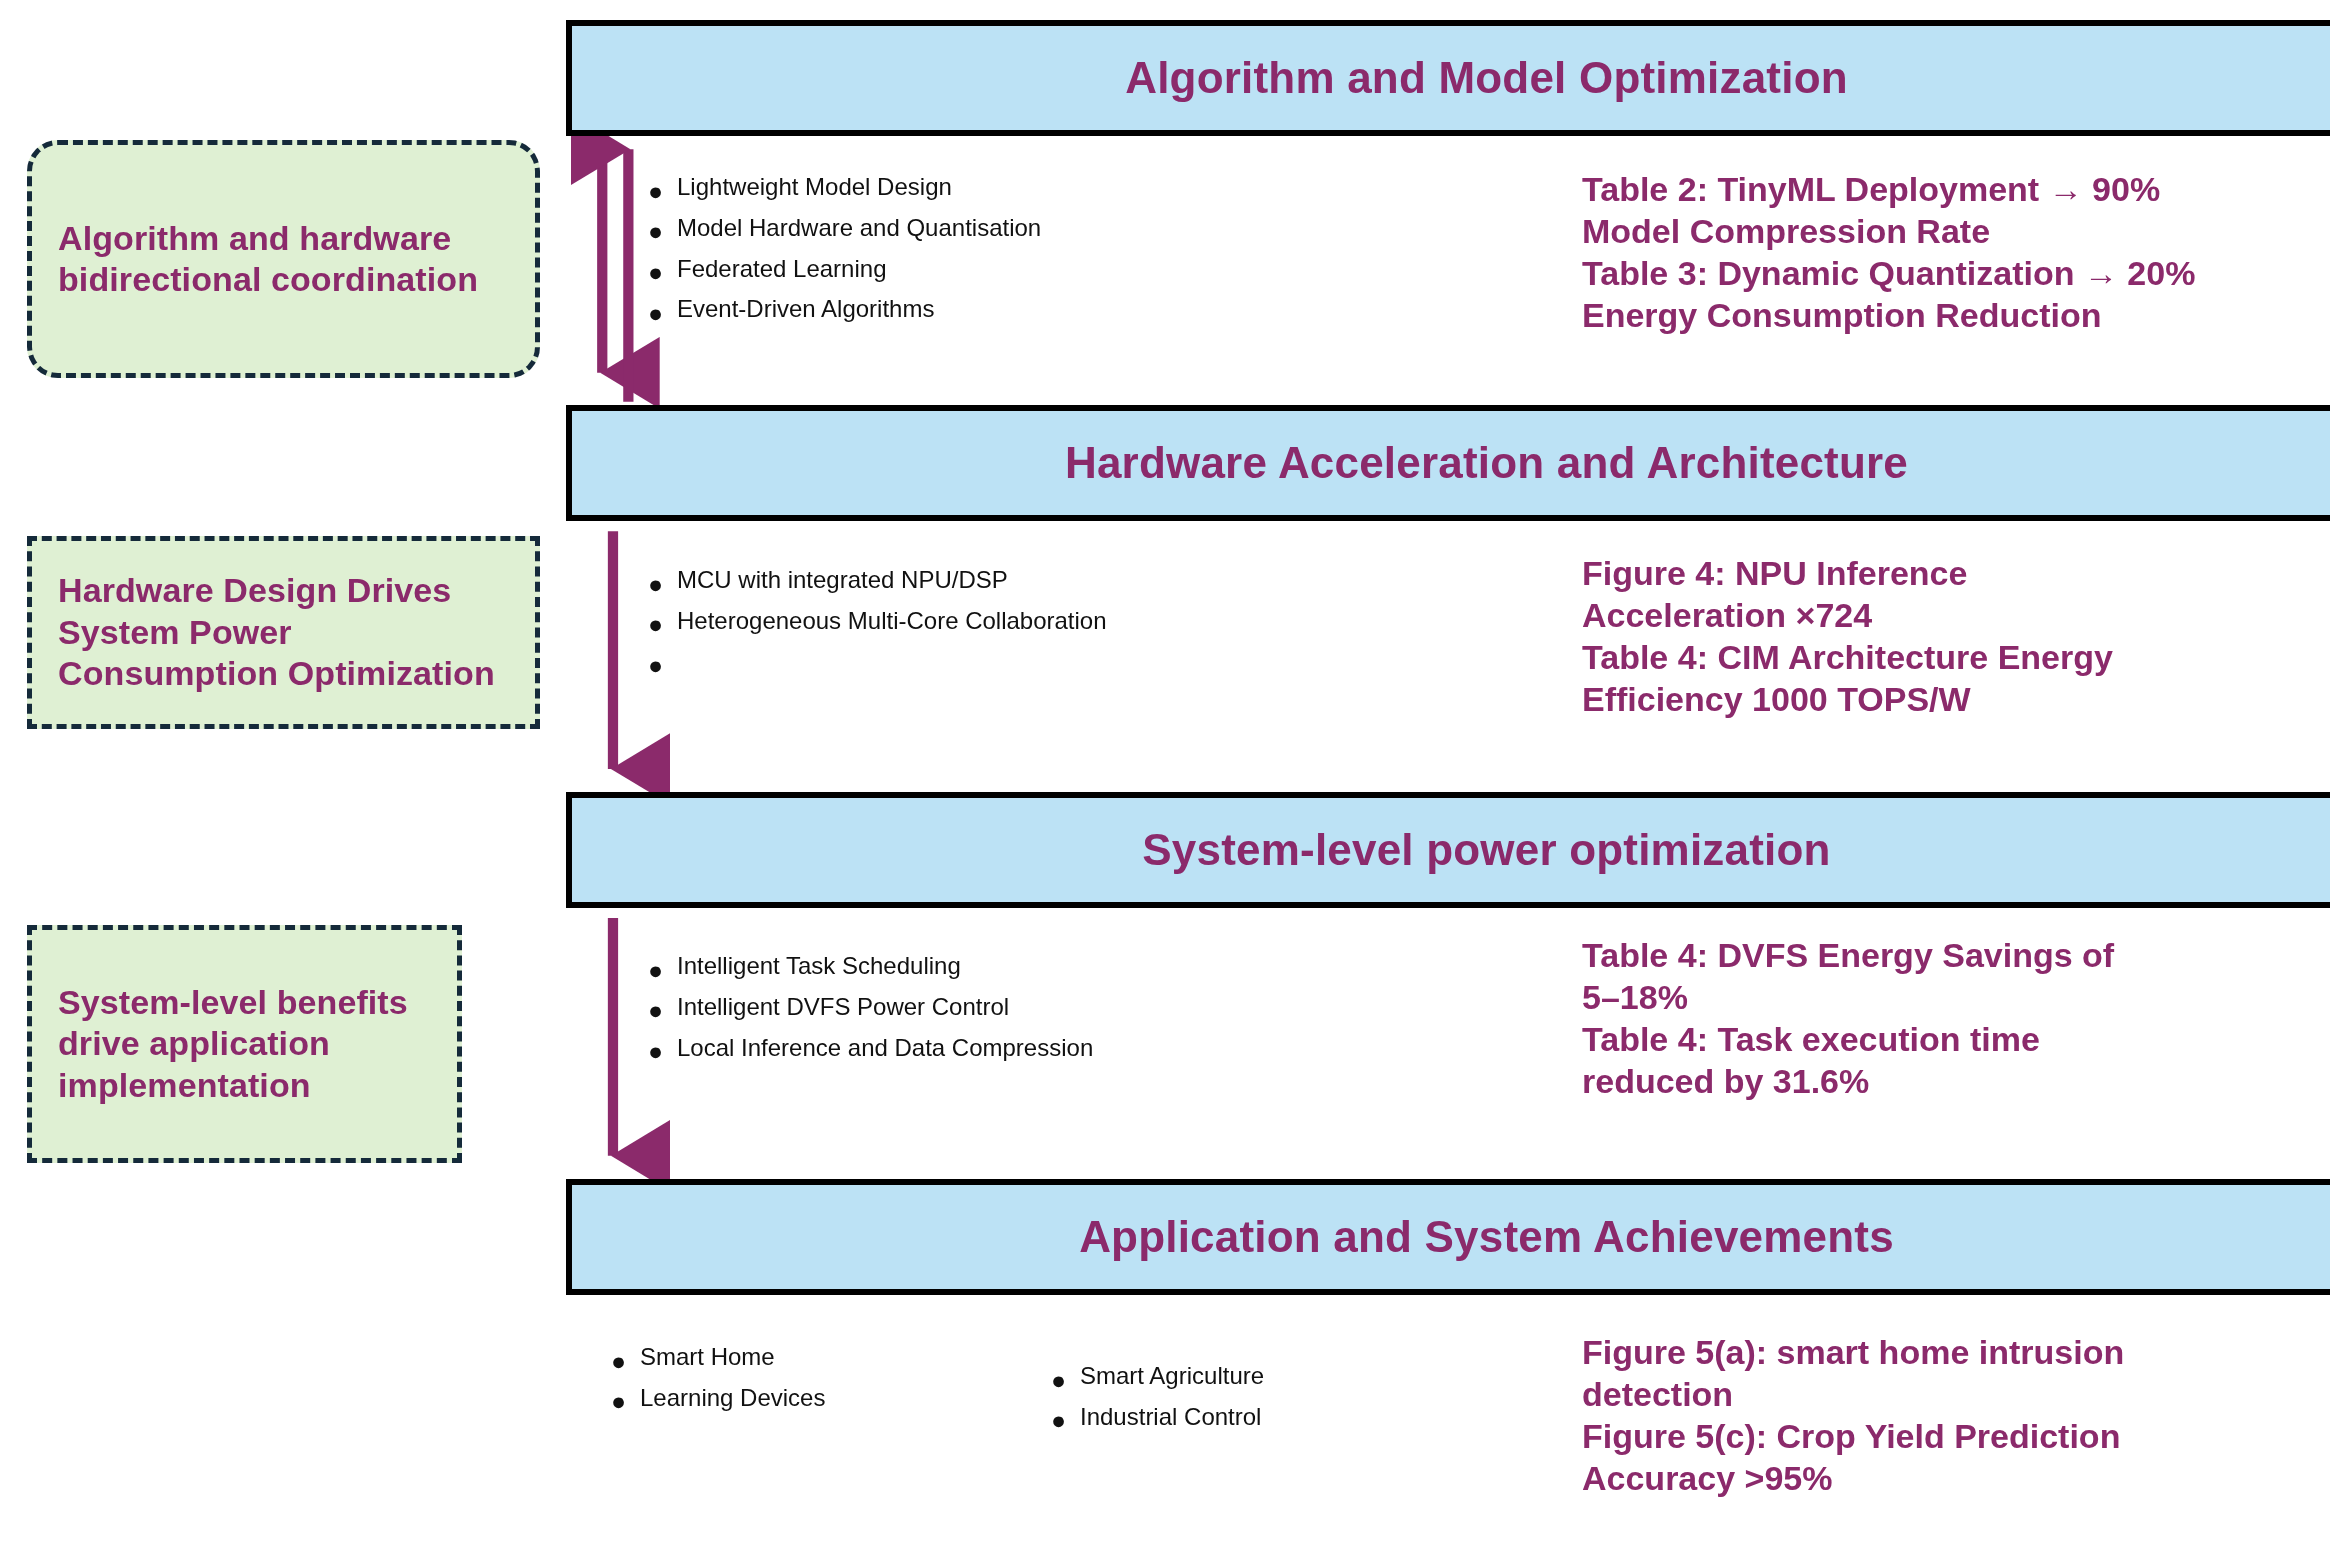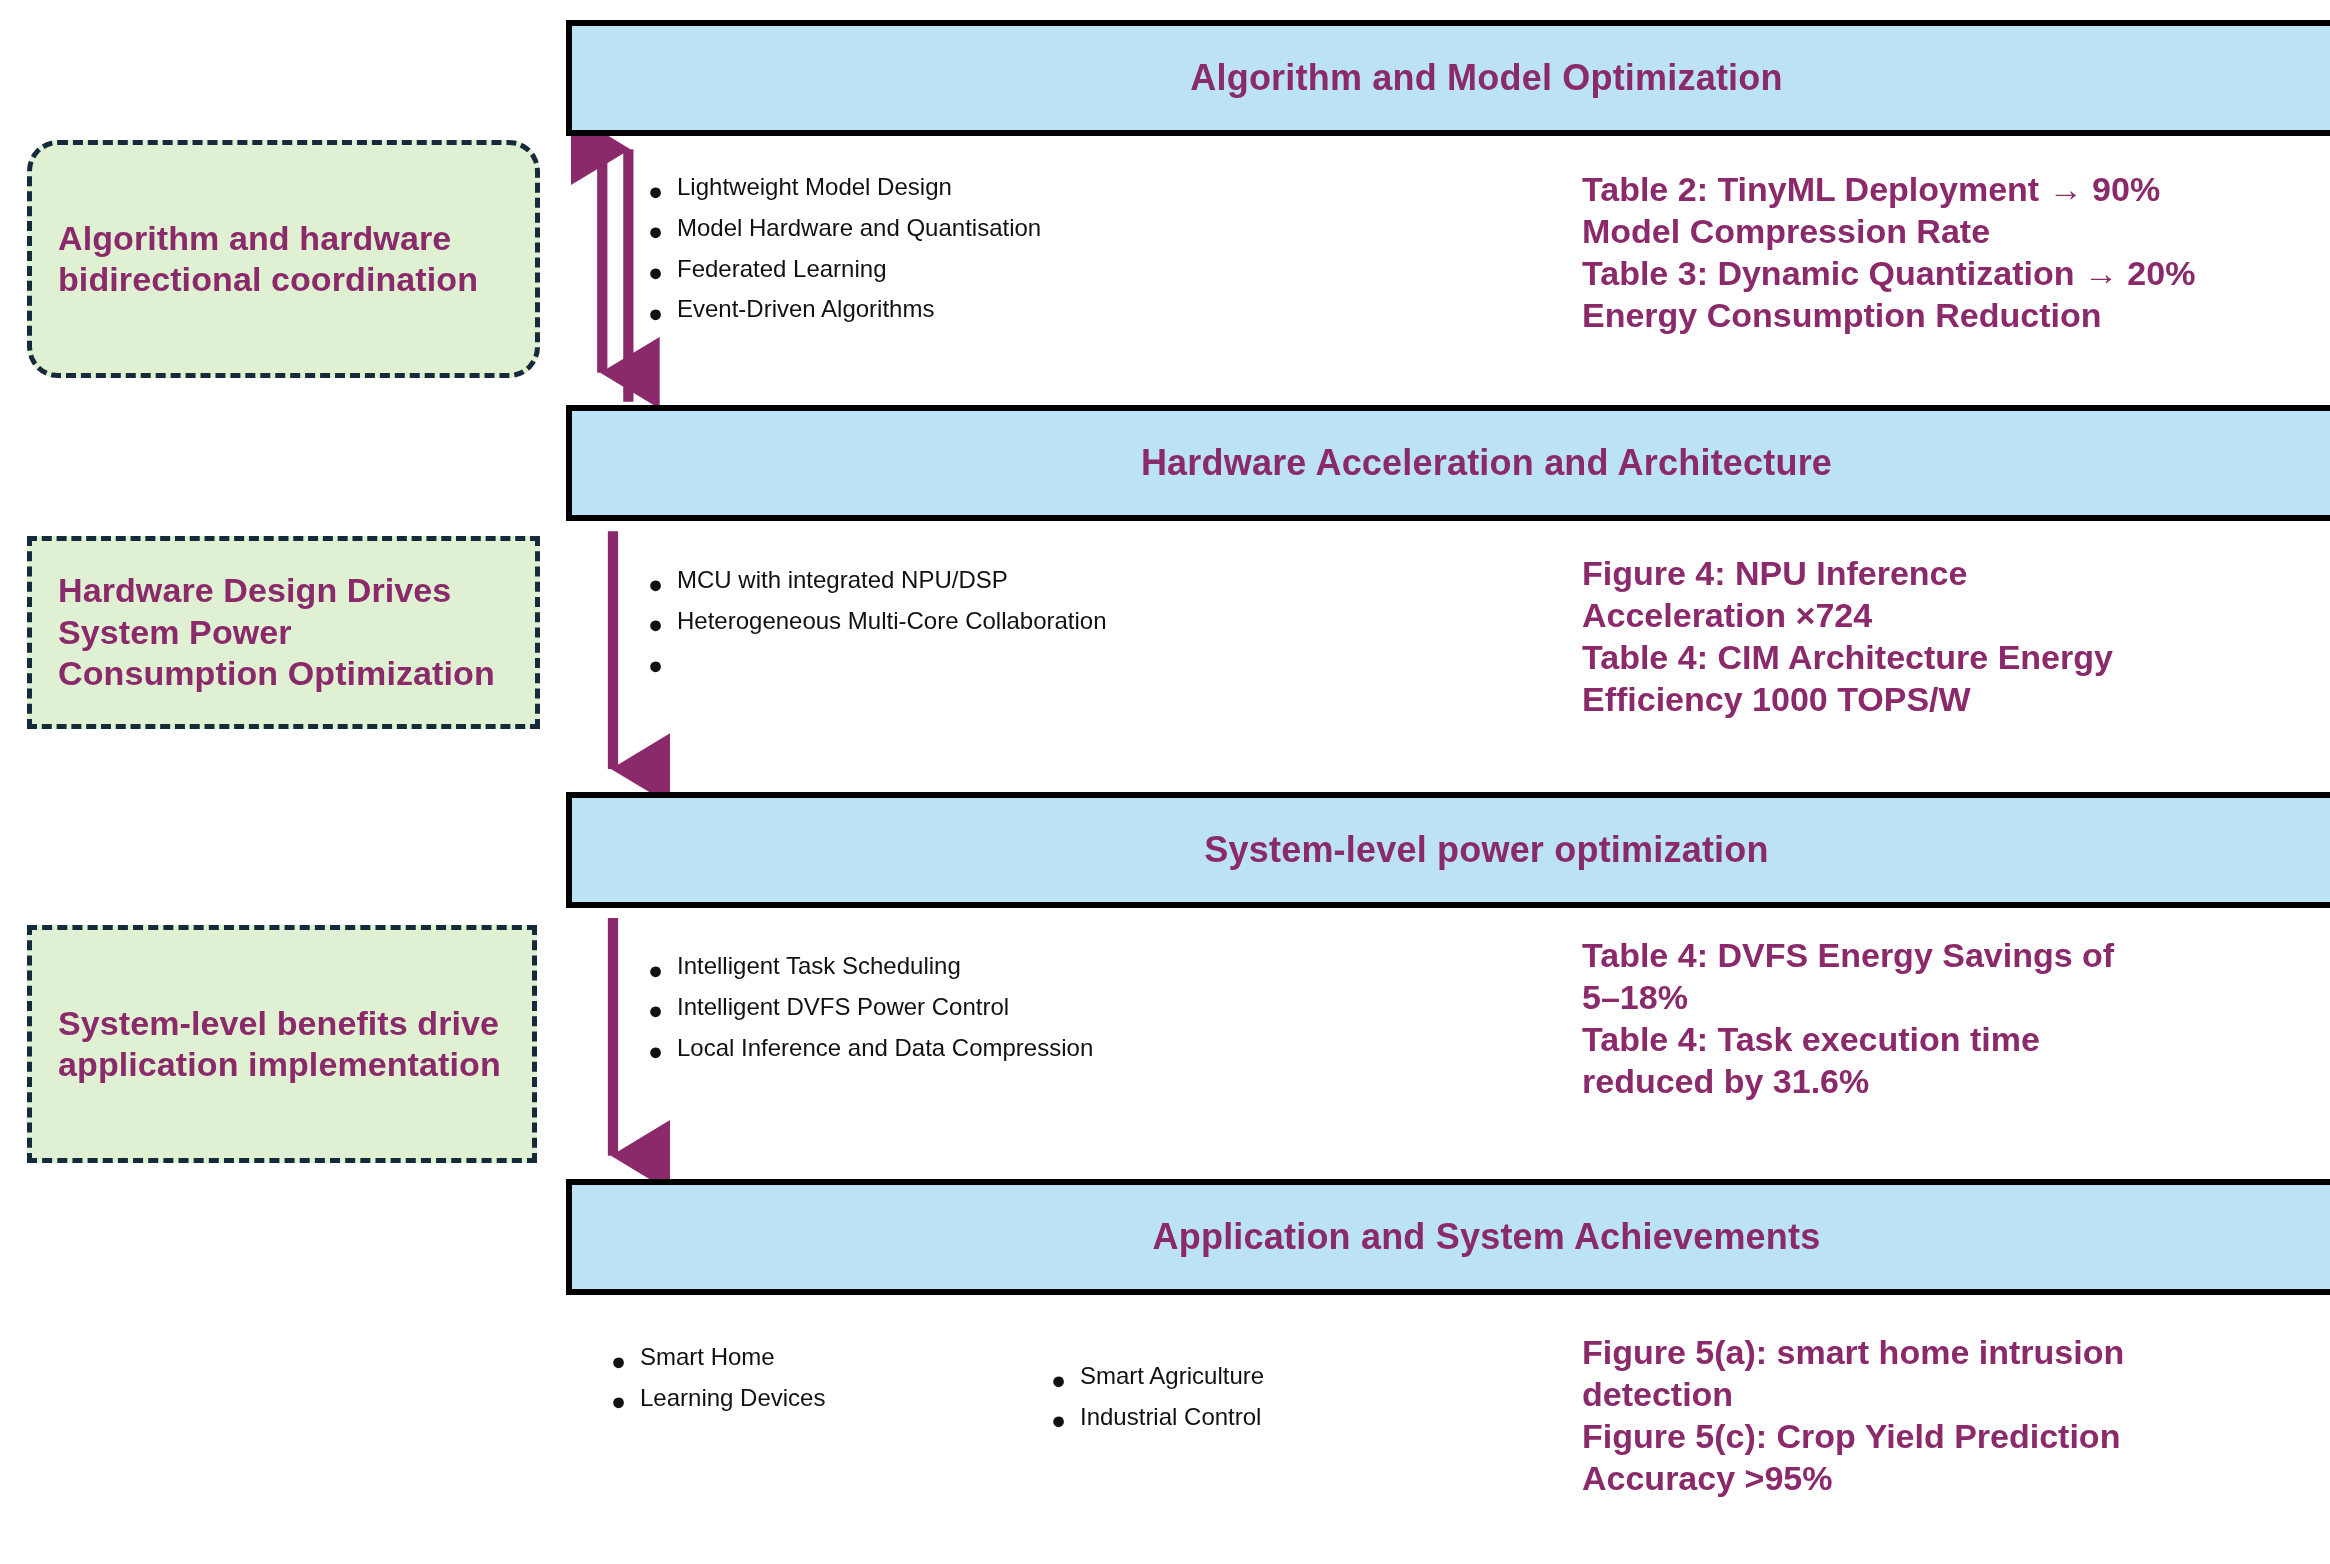--- a/index.html
+++ b/index.html
@@ -40,21 +40,21 @@
     position: absolute;
     background: #BCE2F5;
     border: 6.5px solid #000000;
     display: flex;
     align-items: center;
     justify-content: center;
   }
   .stage-bar-title {
     color: #8B2A6B;
     font-weight: bold;
-    font-size: 36px;
+    font-size: 44px;
     letter-spacing: 0.2px;
     text-align: center;
   }
 
   
   .bullet-block {
     position: absolute;
   }
   .bullet-row {
     display: flex;
@@ -190,21 +190,21 @@
     <div class="callout-line">Figure 4: NPU Inference</div>
     <div class="callout-line">Acceleration ×724</div>
     <div class="callout-line">Table 4: CIM Architecture Energy</div>
     <div class="callout-line">Efficiency 1000 TOPS/W</div>
   </div>
 
   <div class="stage-bar" style="left:566px; top:792px; width:1841px; height:116px;">
     <div class="stage-bar-title">System-level power optimization</div>
   </div>
 
-  <div class="note-box" style="left:27px; top:925px; width:510px; height:238px;">
+  <div class="note-box" style="left:27px; top:925px; width:435px; height:238px;">
     <div class="note-text">System-level benefits drive application implementation</div>
   </div>
 
   <div class="bullet-block" style="left:648px; top:951px; width:886px;">
     <div class="bullet-row">
       <span class="bullet-dot">●</span>
       <span class="bullet-label">Intelligent Task Scheduling</span>
     </div>
     <div class="bullet-row">
       <span class="bullet-dot">●</span>

